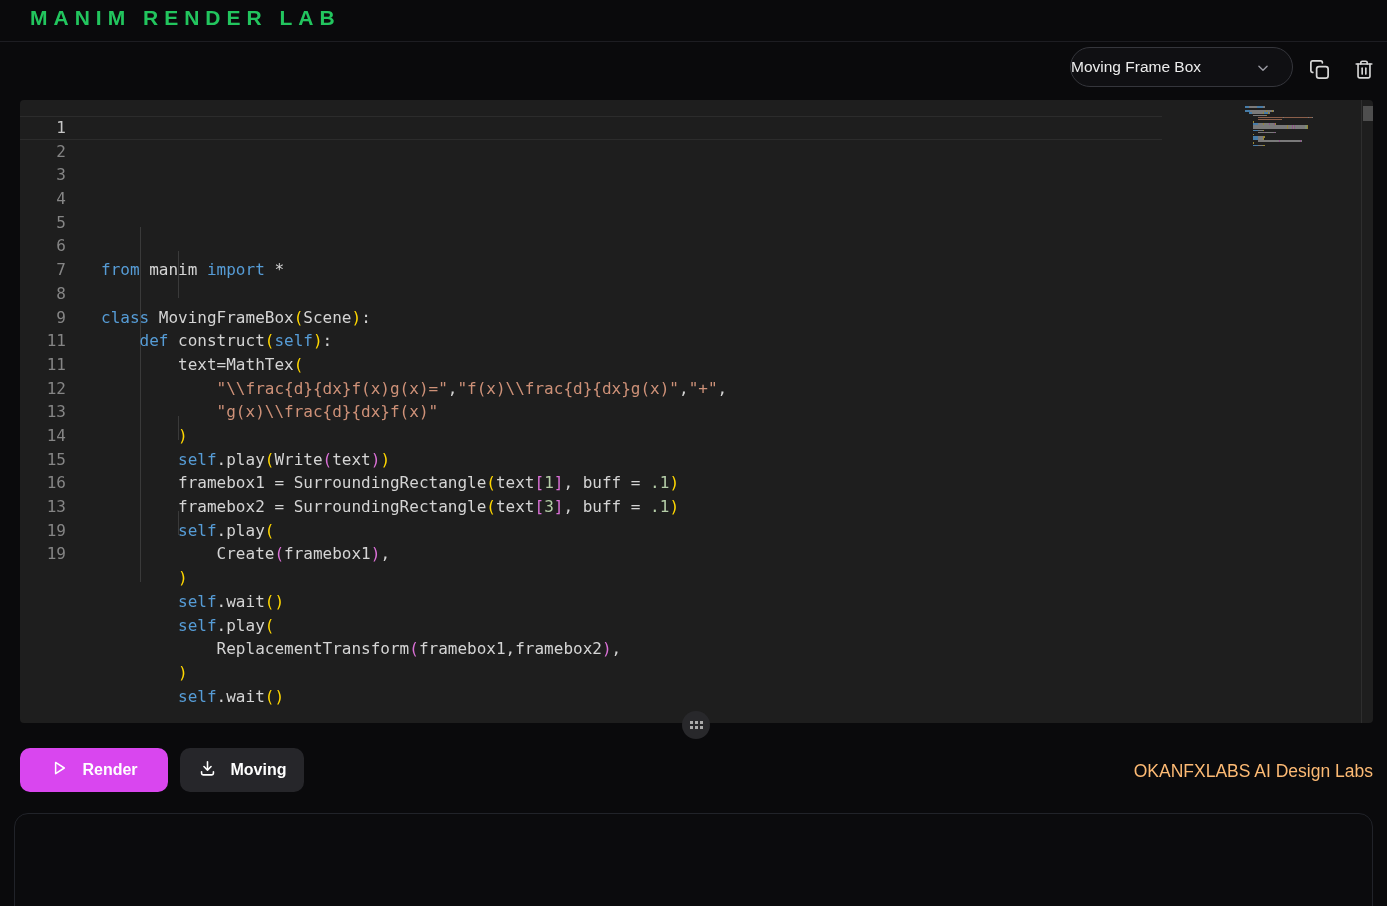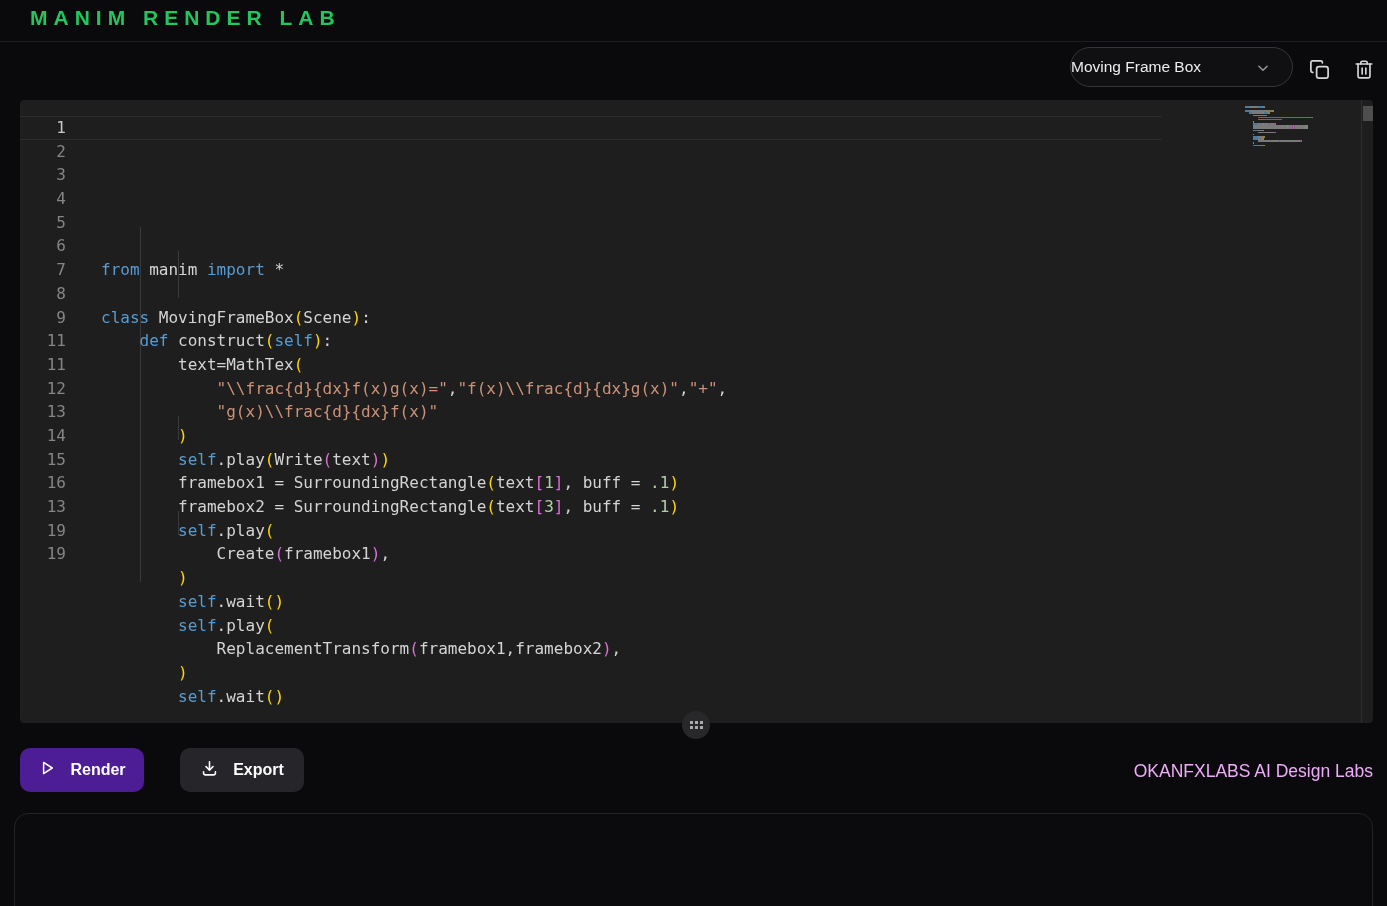--- a/index.html
+++ b/index.html
@@ -93,26 +93,26 @@
   .grip { display:grid; grid-template-columns:repeat(3,3px); grid-gap:2px; }
   .grip i { width:3px; height:3px; background:#ababab; display:block; }
 
   
   .btn {
     position:absolute; top:748px; height:44px; border:none; border-radius:10px;
     display:flex; align-items:center; justify-content:center; gap:14px;
     font-family:"Liberation Sans",sans-serif; font-size:16px; font-weight:bold;
     color:#ffffff; cursor:pointer;
   }
-  #renderBtn { left:20px; width:124px; background:#4c1d95; }
+  #renderBtn { left:20px; width:148px; background:#d946ef; }
   #exportBtn { left:180px; width:124px; background:#26262a; }
   .btn svg { stroke:#ffffff; fill:none; stroke-width:2px; stroke-linecap:round; stroke-linejoin:round; }
 
   .brand-text {
-    position:absolute; right:14px; top:761px; font-size:17.5px; color:#f0abfc;
+    position:absolute; right:14px; top:761px; font-size:17.5px; color:#fdba74;
   }
 
   
   .output-panel {
     position:absolute; left:14px; top:813px; width:1359px; height:140px;
     border:1px solid #212329; border-radius:14px; background:#0b0b0d;
   }
 </style>
 </head>
 <body>
@@ -336,18 +336,18 @@
   <span>Render</span>
 </button>
 <button class="btn" id="exportBtn">
   <span>
     <svg width="19" height="19" viewBox="0 0 24 24">
         <path d="M12 3.5v9.5"></path>
         <path d="M7.5 9.5L12 14l4.5-4.5"></path>
         <path d="M4.5 16v2A2 2 0 0 0 6.5 20h11a2 2 0 0 0 2-2v-2"></path>
       </svg>
   </span>
-  <span>Export</span>
+  <span>Moving</span>
 </button>
 
 <div class="brand-text">OKANFXLABS AI Design Labs</div>
 
 <div class="output-panel"></div>
 
 </body></html>

